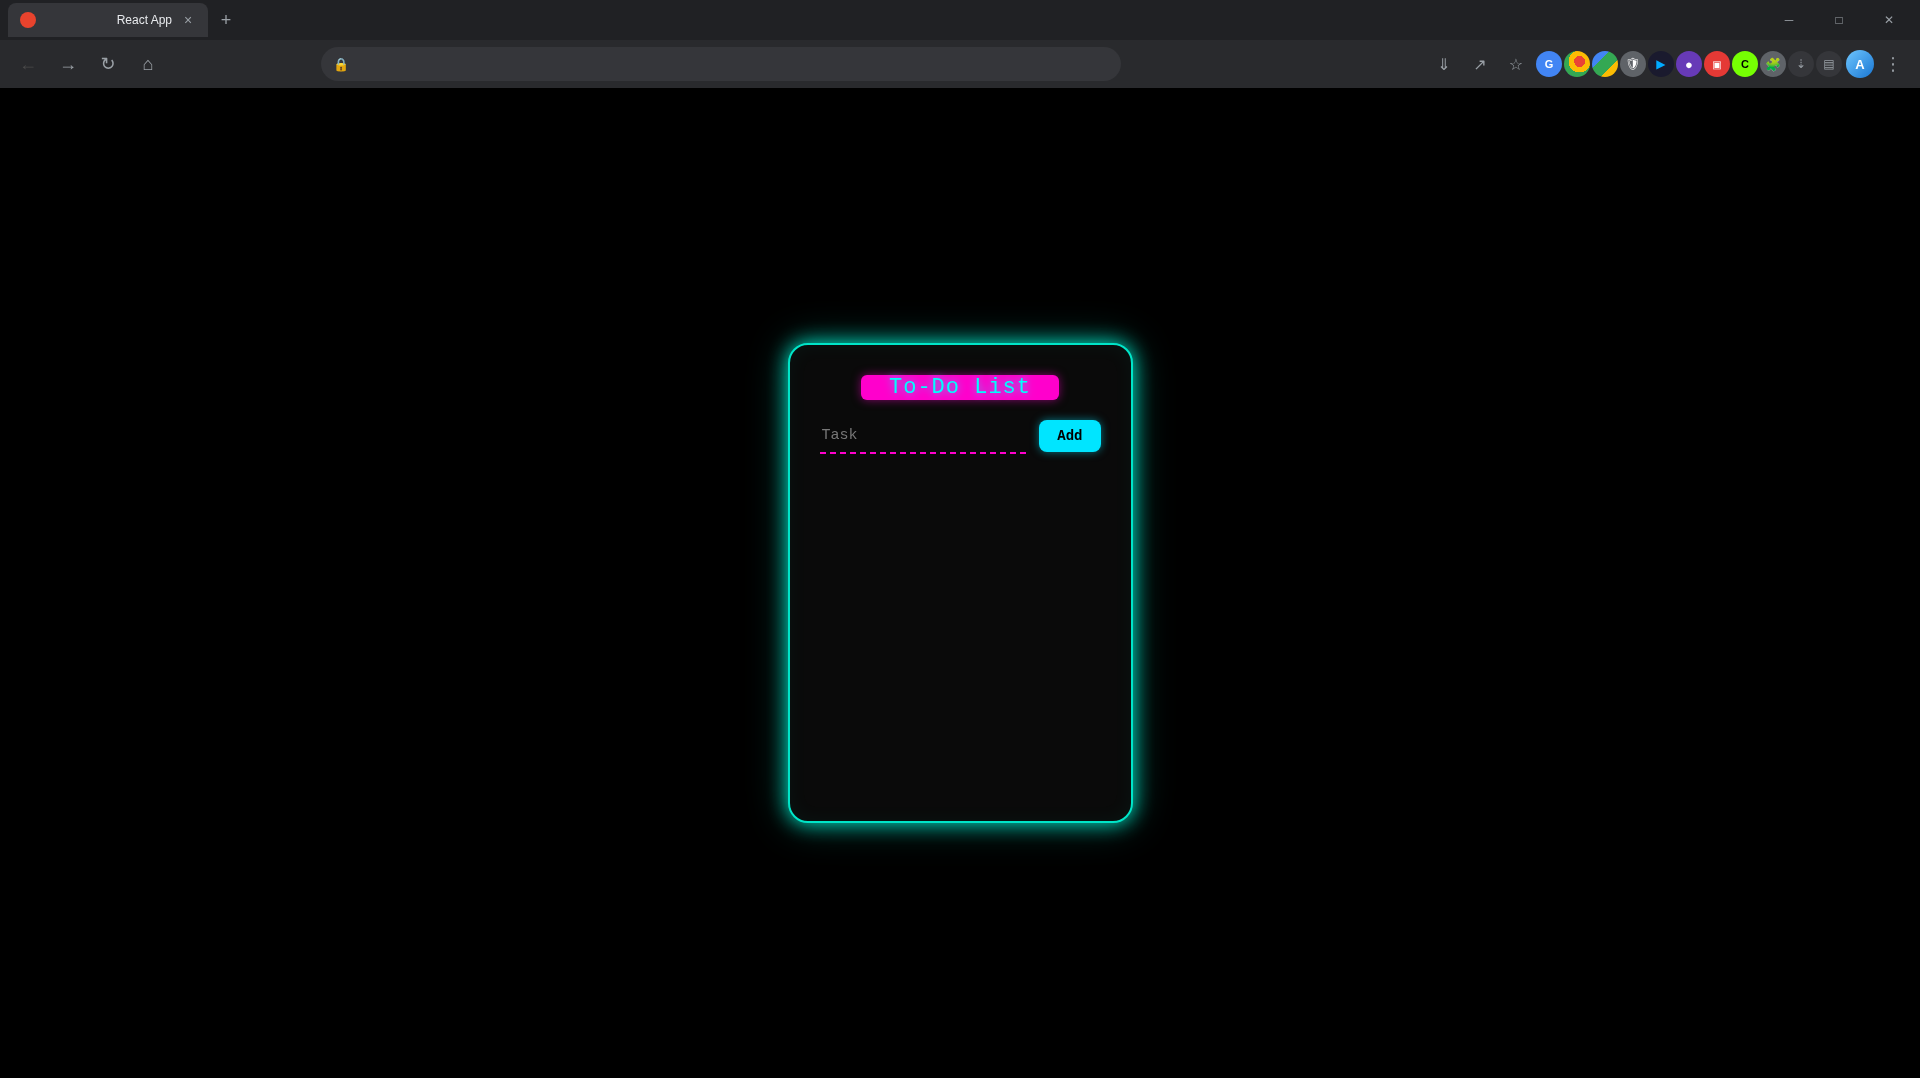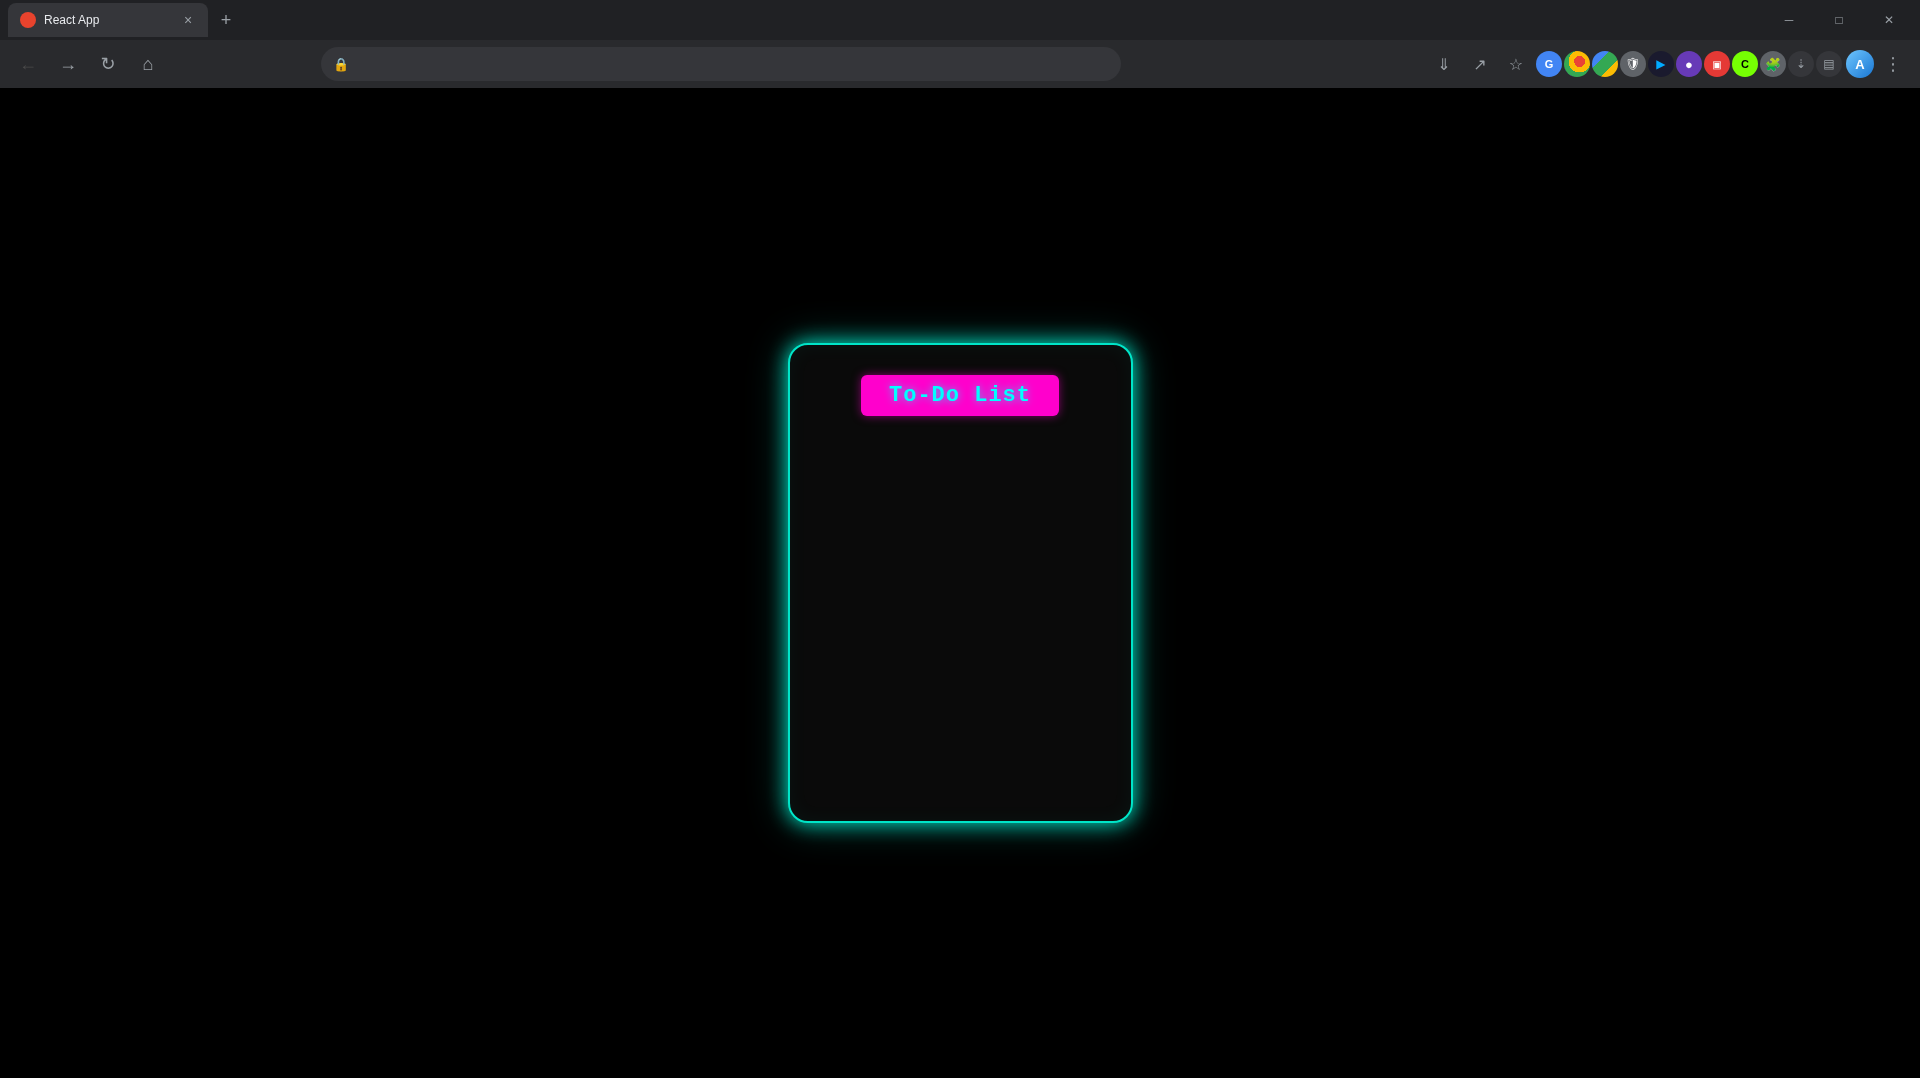--- a/index.html
+++ b/index.html
@@ -14,20 +14,21 @@
       background: #000;
       font-family: Arial, sans-serif;
       overflow: hidden;
     }
 
     
     .browser-chrome {
       width: 100%;
       background: #202124;
       user-select: none;
+      text-align: right;
     }
 
     .tab-bar {
       display: flex;
       align-items: center;
       height: 40px;
       background: #202124;
       padding: 0 8px;
     }
 
@@ -214,23 +215,23 @@
       display: flex;
       flex-direction: column;
       align-items: center;
       padding: 30px 20px 20px;
     }
 
     .todo-title {
       background: #ff00cc;
       color: #00ffff;
       font-size: 22px;
-      font-weight: bold;
+      font-weight: normal;
       font-family: 'Courier New', monospace;
-      padding: 8px 28px;
+      padding: 0 28px;
       border-radius: 6px;
       margin-bottom: 20px;
       text-shadow: 0 0 8px rgba(0, 255, 255, 0.8);
       box-shadow: 0 0 10px rgba(255, 0, 204, 0.5);
       letter-spacing: 1px;
     }
 
     .input-row {
       display: flex;
       align-items: flex-end;
@@ -371,16 +372,23 @@
   </div>
 
 </div>
 
 <div class="page-content">
 
   <div class="todo-card">
 
     <div class="todo-title">To-Do List</div>
 
+    <div class="input-row">
+      <div class="task-input-wrapper">
+        <input class="task-input" type="text" placeholder="Task" style="">
+        <div class="task-input-underline"></div>
+      </div>
+      <button class="add-btn">Add</button>
+    </div>
 
   </div>
 
 </div>
 
 </body></html>

